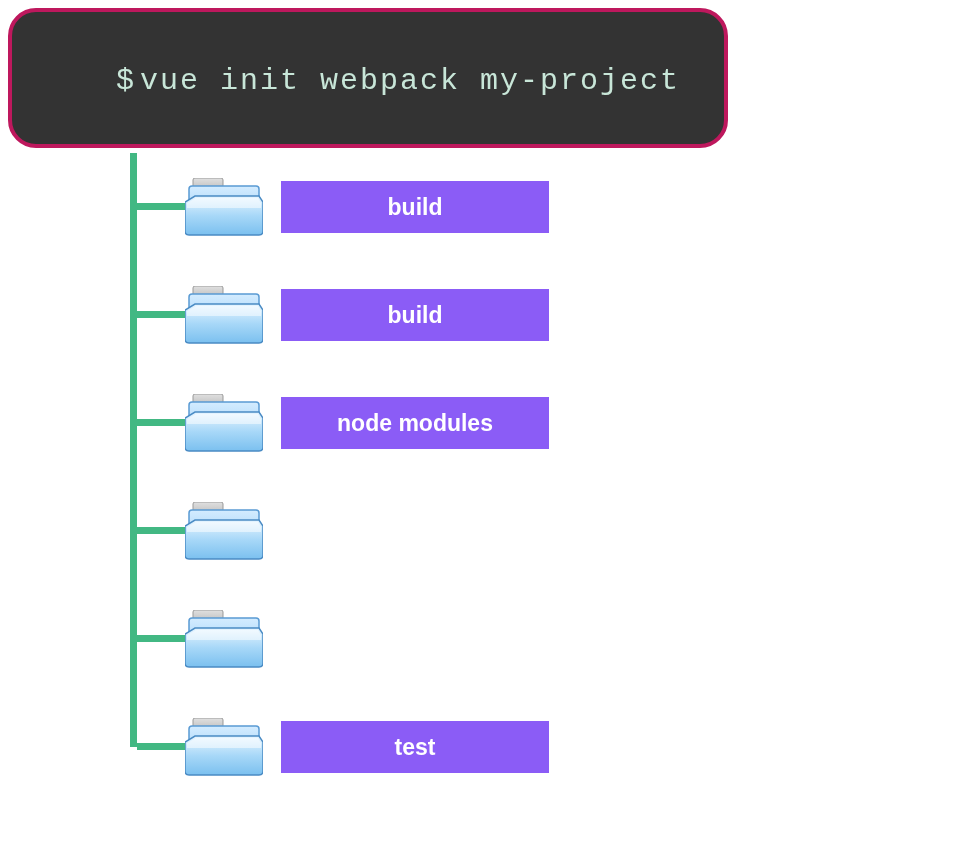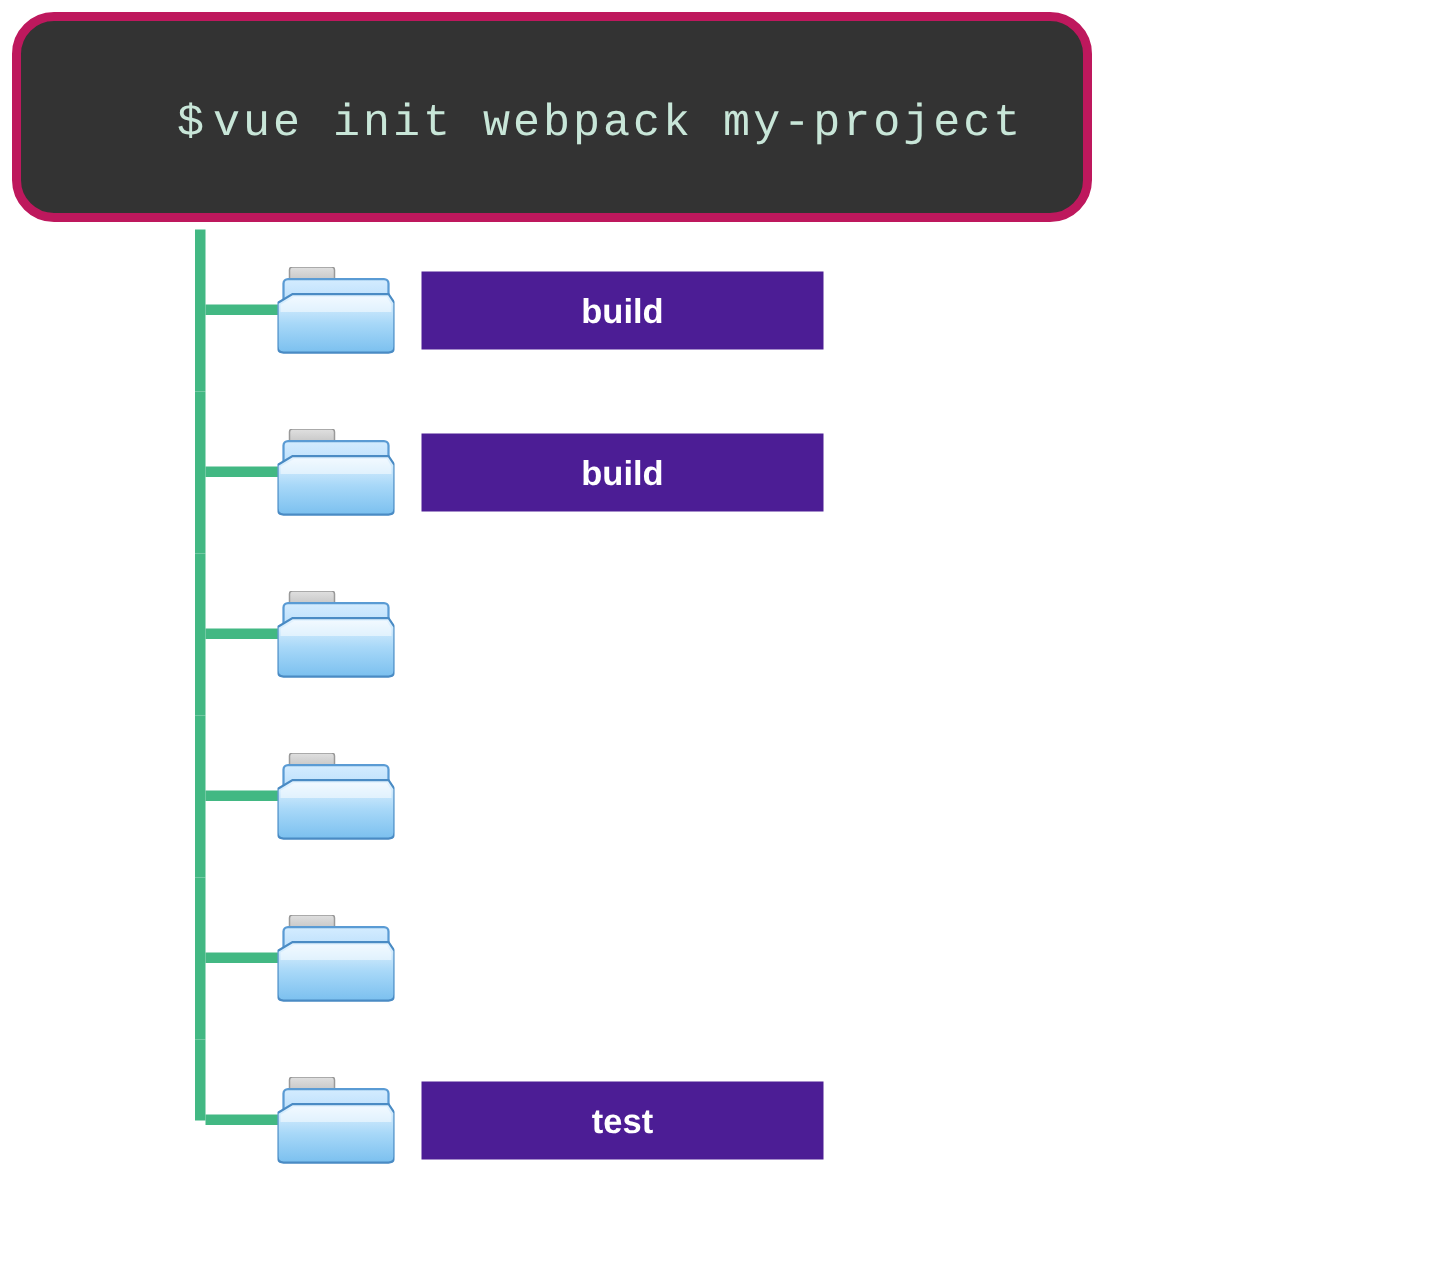--- a/index.html
+++ b/index.html
@@ -14,21 +14,21 @@
       height: 842px;
       position: relative;
     }
     .terminal {
       position: absolute;
       top: 8px;
       left: 8px;
       width: 720px;
       height: 140px;
       background: #333333;
-      border: 6px solid #be185d;
+      border: 4px solid #be185d;
       border-radius: 28px;
       padding: 18px 24px;
     }
     .terminal-line {
       font-family: "Courier New", Courier, monospace;
       font-size: 30px;
       letter-spacing: 2px;
       color: #c8e6d8;
       white-space: pre;
     }
@@ -70,21 +70,21 @@
       position: relative;
       margin-left: 55px;
       width: 78px;
       height: 58px;
       flex-shrink: 0;
     }
     .folder-label {
       margin-left: 18px;
       width: 268px;
       height: 52px;
-      background: #4c1d95;
+      background: #8b5cf6;
       color: #ffffff;
       font-weight: 700;
       font-size: 23px;
       display: flex;
       align-items: center;
       justify-content: center;
     }
   </style>
 </head>
 <body>
@@ -144,20 +144,21 @@
     <div class="vline"></div>
     <div class="hline"></div>
     <div class="folder-icon">
       <svg viewBox="0 0 78 58" width="78" height="58">
         <rect x="8" y="0" width="30" height="14" rx="2" fill="url(#tab1)" stroke="#999" stroke-width="1"></rect>
         <rect x="4" y="8" width="70" height="42" rx="3" fill="url(#back1)" stroke="#5a9bd4" stroke-width="1.5"></rect>
         <path d="M 0 24 L 10 18 L 74 18 L 78 24 L 78 53 Q 78 57 74 57 L 4 57 Q 0 57 0 53 Z" fill="url(#front1)" stroke="#4a8bc4" stroke-width="1.5"></path>
         <path d="M 2 25 L 11 20 L 73 20 L 76 25 L 76 30 L 2 30 Z" fill="#ffffff" opacity="0.5"></path>
       </svg>
     </div>
+    <div class="folder-label">node modules</div>
   </div>
 
   <div class="tree-item">
     <div class="vline"></div>
     <div class="hline"></div>
     <div class="folder-icon">
       <svg viewBox="0 0 78 58" width="78" height="58">
         <rect x="8" y="0" width="30" height="14" rx="2" fill="url(#tab1)" stroke="#999" stroke-width="1"></rect>
         <rect x="4" y="8" width="70" height="42" rx="3" fill="url(#back1)" stroke="#5a9bd4" stroke-width="1.5"></rect>
         <path d="M 0 24 L 10 18 L 74 18 L 78 24 L 78 53 Q 78 57 74 57 L 4 57 Q 0 57 0 53 Z" fill="url(#front1)" stroke="#4a8bc4" stroke-width="1.5"></path>

